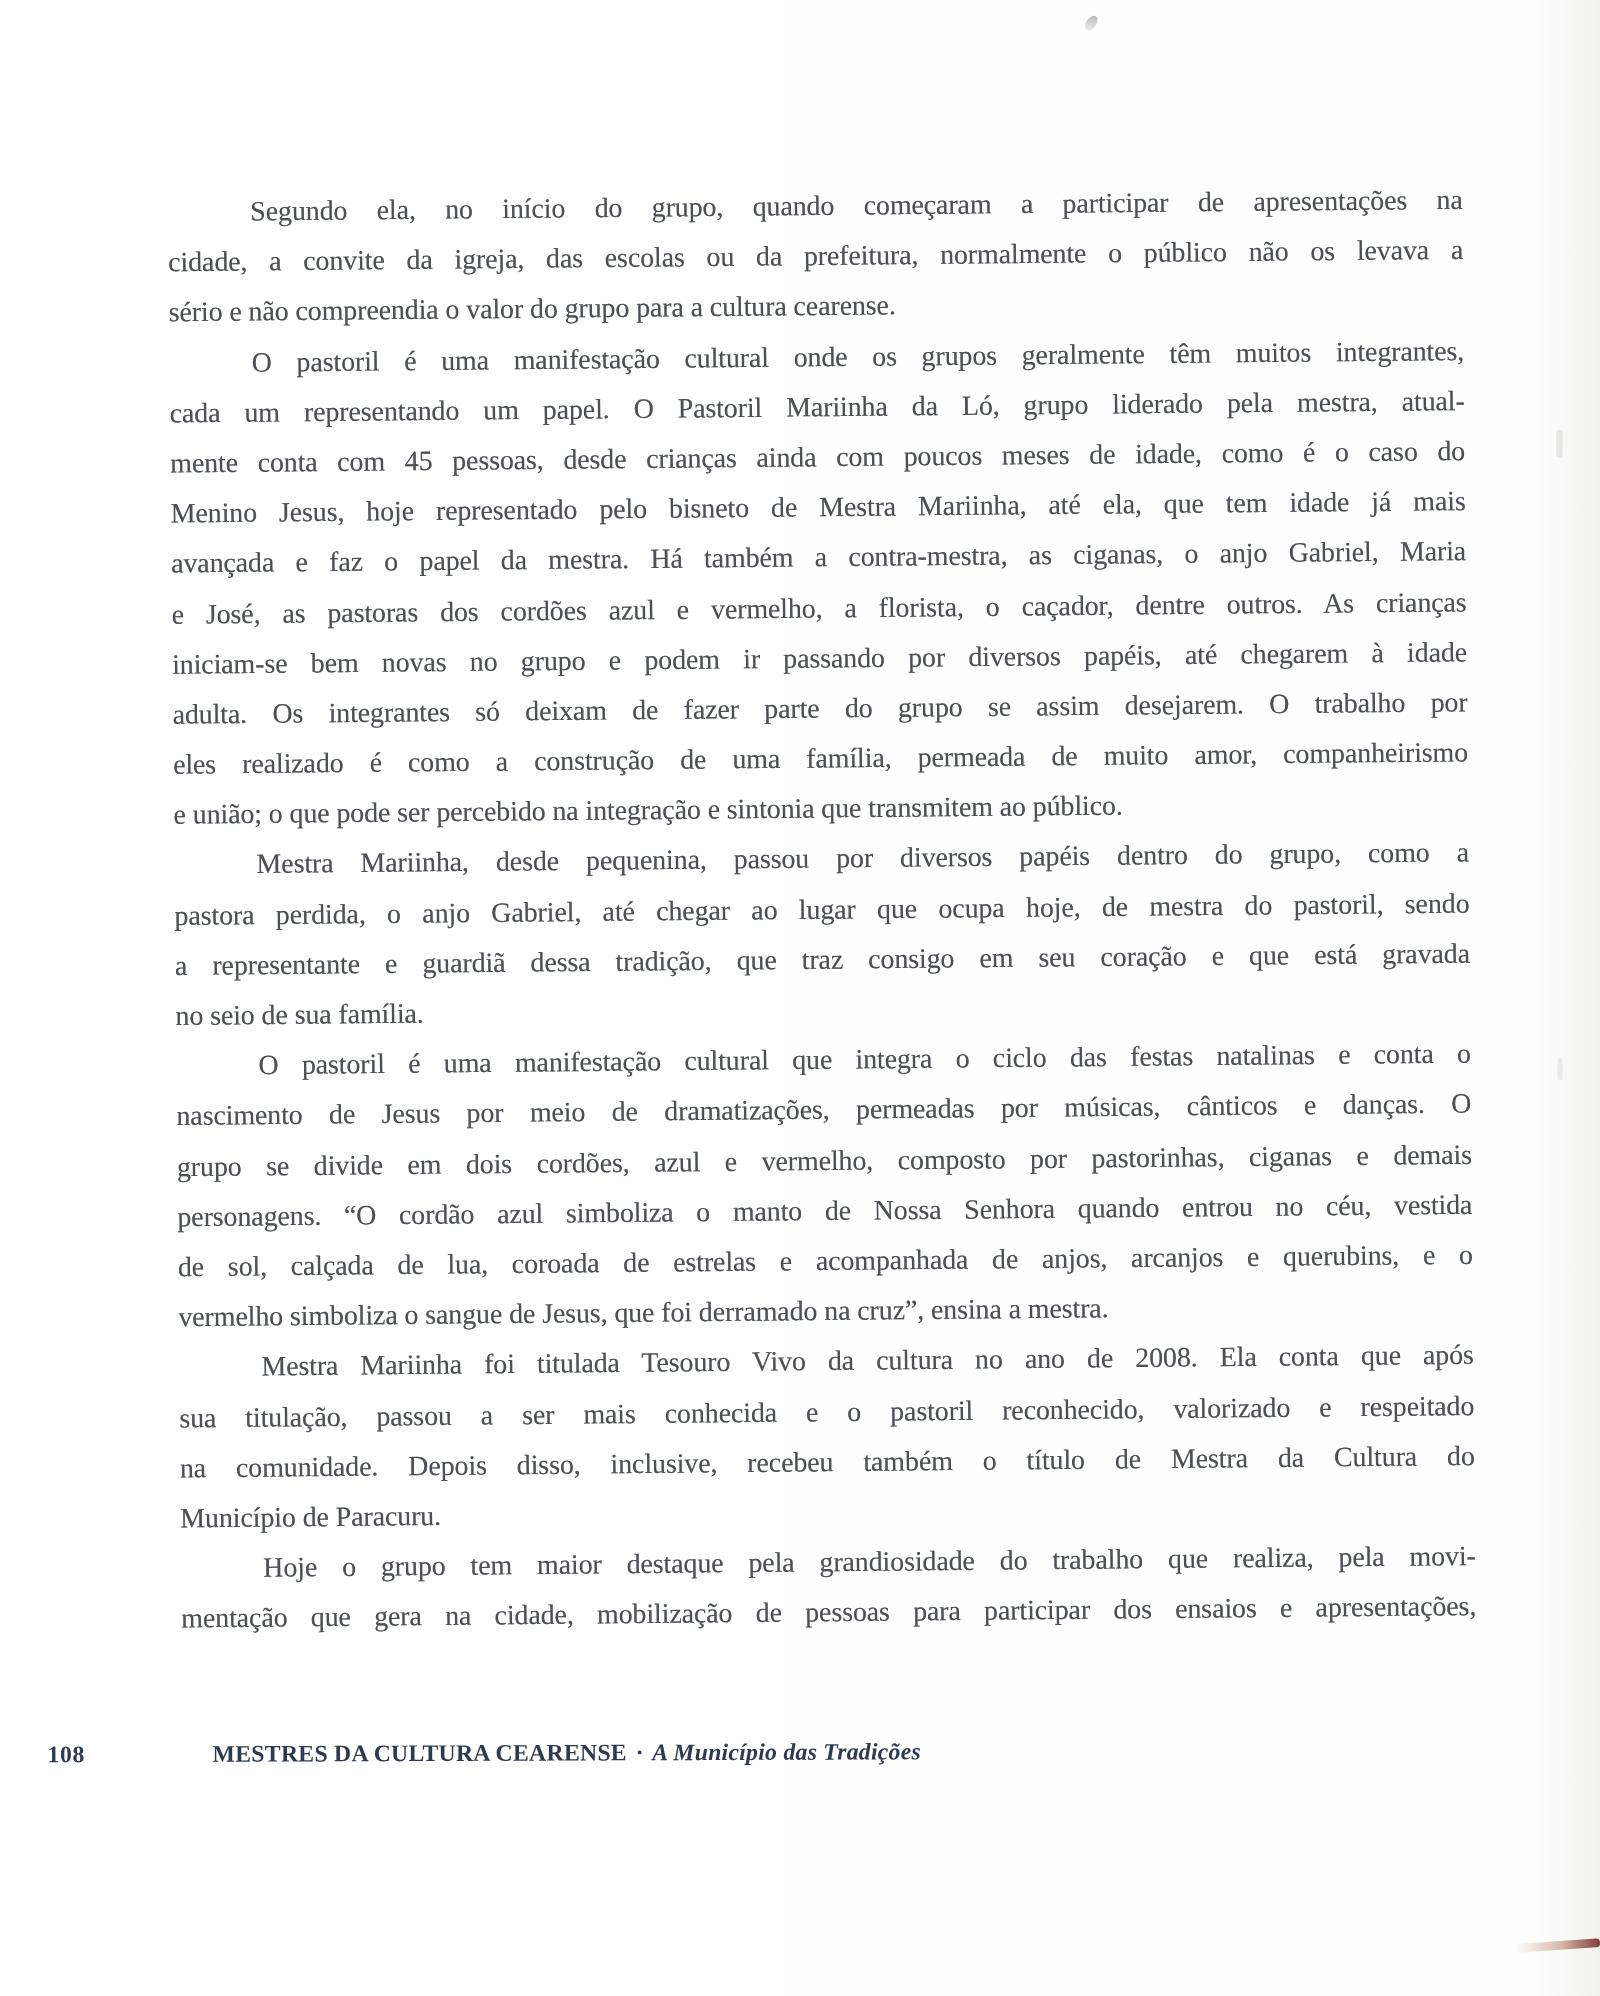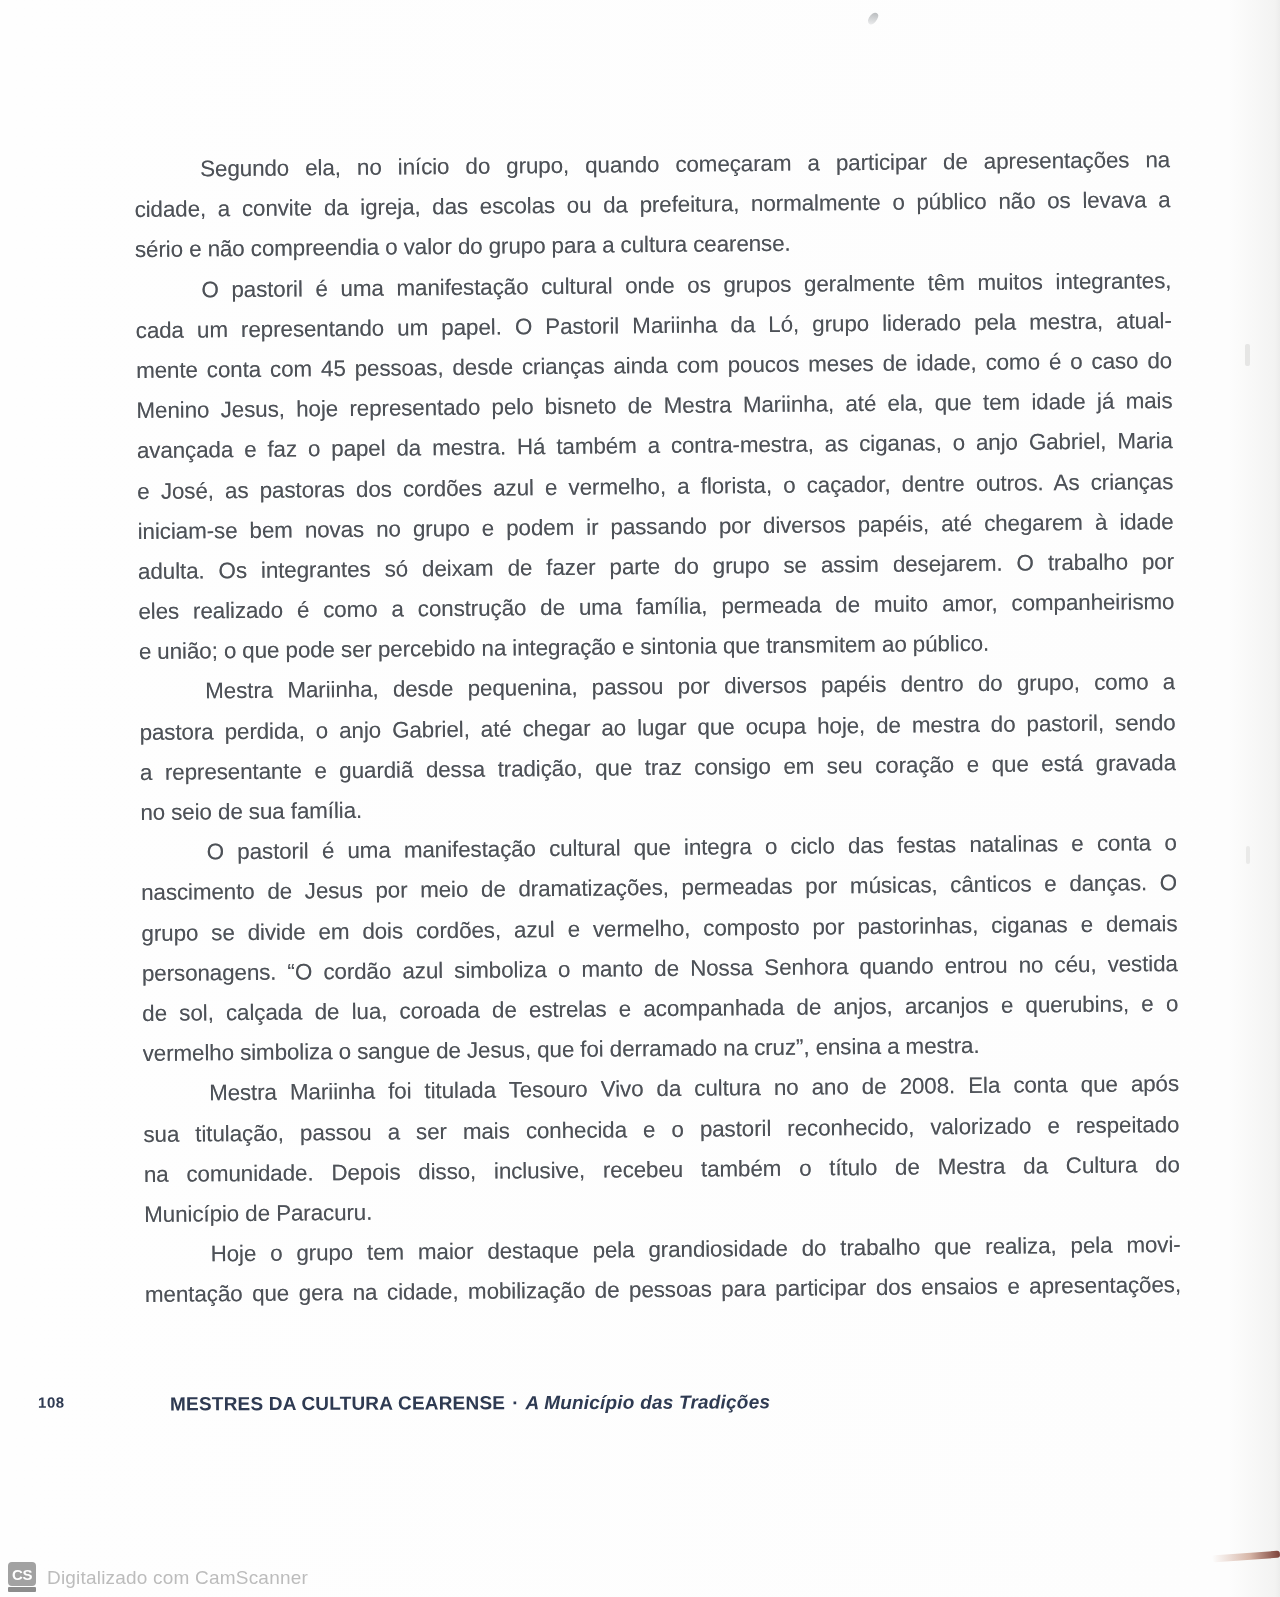--- a/index.html
+++ b/index.html
@@ -11,20 +11,21 @@
     height: 1597px;
     position: relative;
     overflow: hidden;
     background: #ffffff;
     font-family: "Liberation Sans", sans-serif;
   }
   .page {
     position: absolute;
     inset: 0;
     background: linear-gradient(90deg, #fefefe 0%, #fdfdfd 96%, #f3f3f2 99.6%, #ededec 100%);
+    font-family: Liberation Serif, serif;
   }
   
   .body-text {
     position: absolute;
     left: 134px;
     top: 150px;
     width: 1036px;
     color: #4d5157;
     font-size: 22.4px;
     line-height: 40.2px;
@@ -53,21 +54,21 @@
     width: 1280px;
     height: 30px;
     color: #2e3a52;
     transform: rotate(-0.2deg);
     transform-origin: 0 0;
   }
   .page-number {
     position: absolute;
     left: 38px;
     top: 2px;
-    font-size: 15px;
+    font-size: 19px;
     font-weight: bold;
     letter-spacing: 0.5px;
   }
   .footer-title {
     position: absolute;
     left: 170px;
     top: 2px;
     font-size: 19px;
     white-space: nowrap;
   }
@@ -199,26 +200,19 @@
       <div class="line justify">mentação que gera na cidade, mobilização de pessoas para participar dos ensaios e apresentações,</div>
     </div>
 
   <div class="footer">
     <div class="page-number">108</div>
     <div class="footer-title">
       <span class="book-title">MESTRES DA CULTURA CEARENSE</span><span class="dot-sep">·</span><span class="subtitle">A Município das Tradições</span>
     </div>
   </div>
 
-  <div class="watermark">
-    <div class="cs-badge">
-      <div class="cs-badge-top">CS</div>
-      <div class="cs-badge-base"></div>
-    </div>
-    <div class="watermark-text">Digitalizado com CamScanner</div>
-  </div>
 
   <div class="speck"></div>
   <div class="edge-dash-1"></div>
   <div class="edge-dash-2"></div>
   <div class="corner-streak"></div>
 
 </div>
 
 </body></html>

